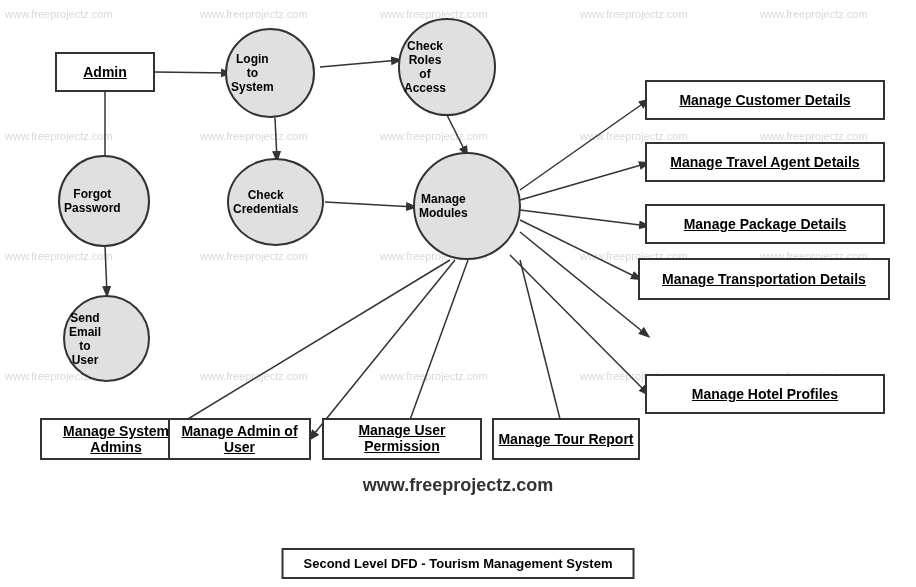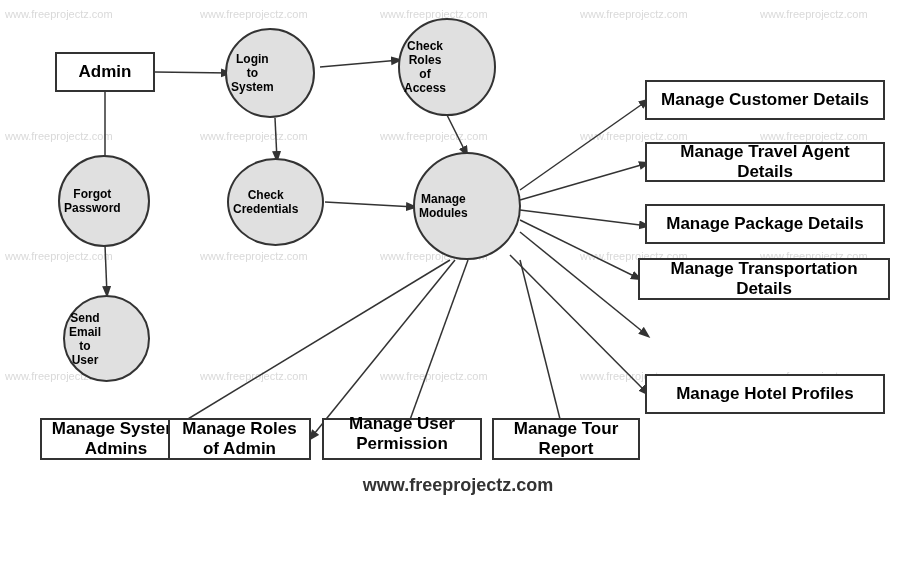--- a/index.html
+++ b/index.html
@@ -39,23 +39,24 @@
 
     
     .box {
       position: absolute;
       background: #fff;
       border: 2px solid #333;
       display: flex;
       align-items: center;
       justify-content: center;
       text-align: center;
-      font-size: 17px;
+      font-size: 14px;
       font-weight: bold;
       padding: 4px;
+      text-decoration: underline;
     }
 
     
     .circle {
       position: absolute;
       background: #e0e0e0;
       border: 2px solid #333;
       border-radius: 50%;
       display: flex;
       align-items: center;
@@ -184,21 +185,21 @@
 
   <div class="circle" style="top:295px;left:63px;width:87px;height:87px;">
     <span>Send<br>Email<br>to<br>User</span>
   </div>
 
   <div class="box" style="top:418px;left:8px;width:152px;height:42px;margin-left:32px;">
     <span>Manage System Admins</span>
   </div>
 
   <div class="box" style="top:418px;left:168px;width:143px;height:42px;">
-    <span>Manage Roles of Admin</span>
+    <span>Manage Admin of User</span>
   </div>
 
   <div class="box" style="top:418px;left:322px;width:160px;height:42px;align-items:flex-end;">
     <span>Manage User Permission</span>
   </div>
 
   <div class="box" style="top:418px;left:492px;width:148px;height:42px;">
     <span>Manage Tour Report</span>
   </div>
 
@@ -218,14 +219,15 @@
     <span>Manage Transportation Details</span>
   </div>
 
 
   <div class="box" style="top:374px;left:645px;width:240px;height:40px;">
     <span>Manage Hotel Profiles</span>
   </div>
 
   <div class="website-label" style="top:475px;">www.freeprojectz.com</div>
 
+  <div class="bottom-label">Second Level DFD - Tourism Management System</div>
 
 </div>
 
 </body></html>

